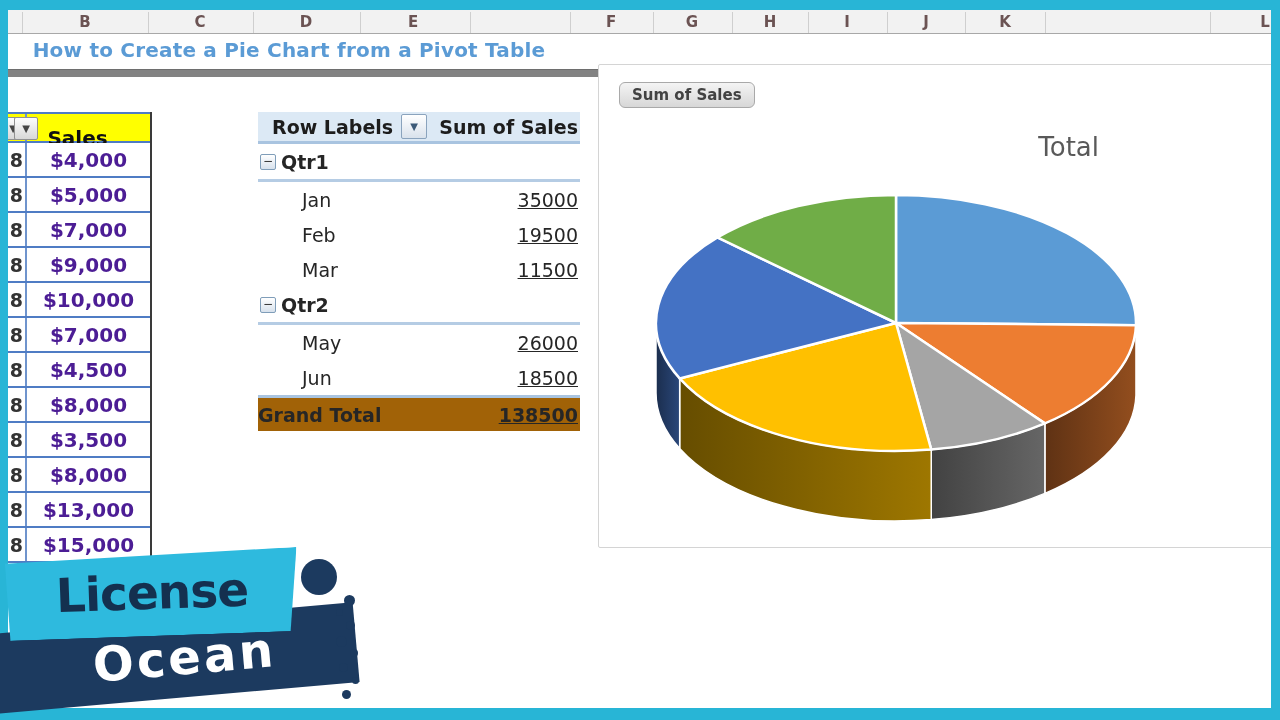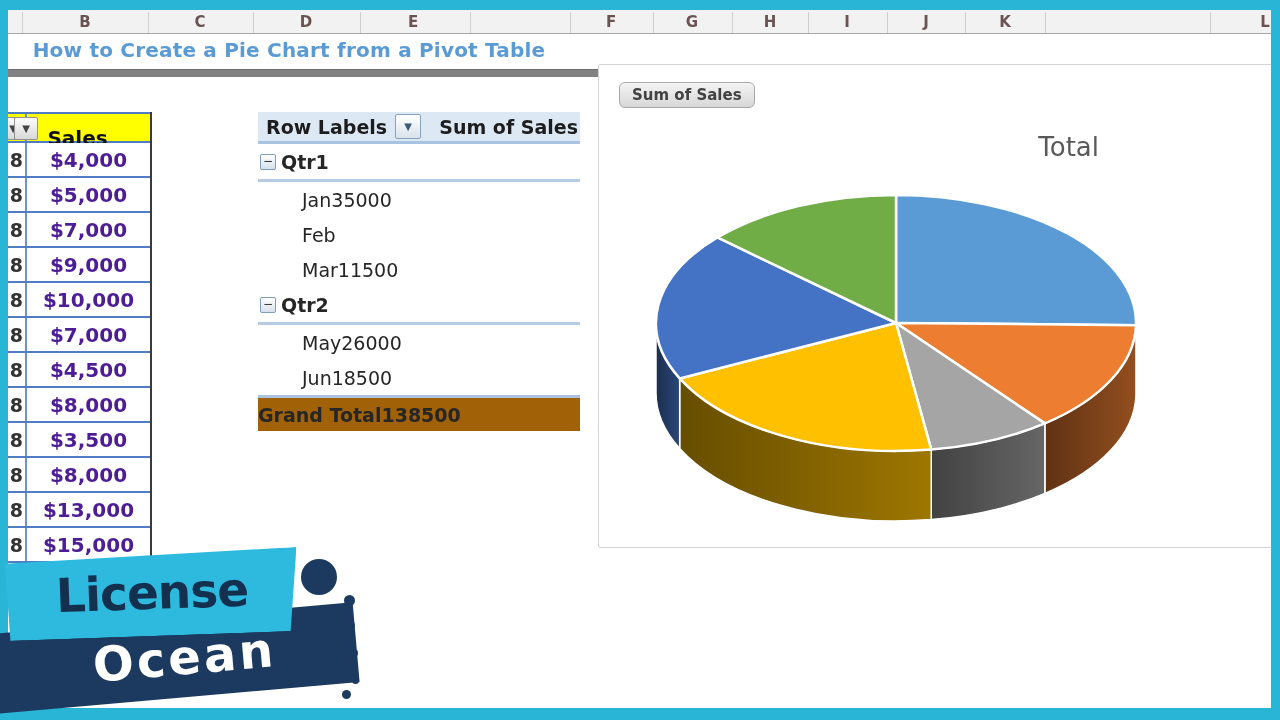--- a/index.html
+++ b/index.html
@@ -30,32 +30,32 @@
   .fbtn{position:absolute;width:22px;height:21px;border:1px solid #919191;border-radius:2px;
         background:linear-gradient(#fdfdfd,#d8d8d8);display:flex;align-items:center;justify-content:center;
         font-size:10px;color:#444;line-height:1;}
   .fbtn.sliver{left:-5px;top:3px;width:20px;}
   .fbtn.sales{right:3px;top:3px;}
 
   
   .pivot{position:absolute;left:258px;top:112px;width:322px;z-index:2;font-size:19px;color:#262626;}
   .phead{position:relative;height:29px;background:#dce9f5;border-bottom:3px solid #a9c4e0;
          display:flex;align-items:center;font-weight:bold;color:#1d1d1d;}
-  .phead .h1{padding-left:8px;}
+  .phead .h1{padding-left:14px;}
   .phead .h2{flex:1;text-align:right;padding-right:2px;}
   .pbtn{width:24px;height:23px;border:1px solid #8aa3bd;border-radius:2px;margin-left:8px;
         background:linear-gradient(#ffffff,#d9e2ec);display:flex;align-items:center;justify-content:center;
         font-size:10px;color:#3c5a78;}
   .prow{position:relative;height:35px;display:flex;align-items:center;}
   .prow.group{font-weight:bold;border-bottom:3px solid #b5cce4;}
   .minusbox{width:14px;height:14px;margin:0 5px 0 2px;border:1px solid #7f9db9;border-radius:2px;
             background:linear-gradient(#ffffff,#d7e1ec);font-size:12px;line-height:12px;text-align:center;
             color:#333;font-weight:normal;}
   .prow.item .plabel{padding-left:44px;}
-  .pval{flex:1;padding-right:2px;}
+  .pval{flex:1;text-align:right;padding-right:2px;text-decoration:underline;}
   .prow.total{font-weight:bold;background:#a16207;border-top:3px solid #a9c4e0;height:33px;}
 
   
   .chart{position:absolute;left:598px;top:64px;width:673px;height:482px;background:#fff;
          border:1.5px solid #d4d4d4;border-radius:2px;z-index:3;}
   .fieldbtn{position:absolute;left:20px;top:17px;height:24px;padding:0 12px;border:1px solid #a9a9a9;
             border-radius:6px;background:linear-gradient(#f4f4f4,#d7d7d7);font-size:15px;font-weight:600;
             color:#424242;display:flex;align-items:center;}
   .ctitle{position:absolute;left:300px;top:67px;width:200px;text-align:right;font-size:26px;color:#595959;}
   .chart svg{position:absolute;left:0;top:0;}
@@ -180,20 +180,21 @@
       <div class="prow group">
         <span class="minusbox">−</span>
         <span class="plabel">Qtr1</span>
       </div>
       <div class="prow item">
         <span class="plabel">Jan</span>
         <span class="pval">35000</span>
       </div>
       <div class="prow item">
         <span class="plabel">Feb</span>
+        <span class="pval">19500</span>
       </div>
       <div class="prow item">
         <span class="plabel">Mar</span>
         <span class="pval">11500</span>
       </div>
       <div class="prow group">
         <span class="minusbox">−</span>
         <span class="plabel">Qtr2</span>
       </div>
       <div class="prow item">

